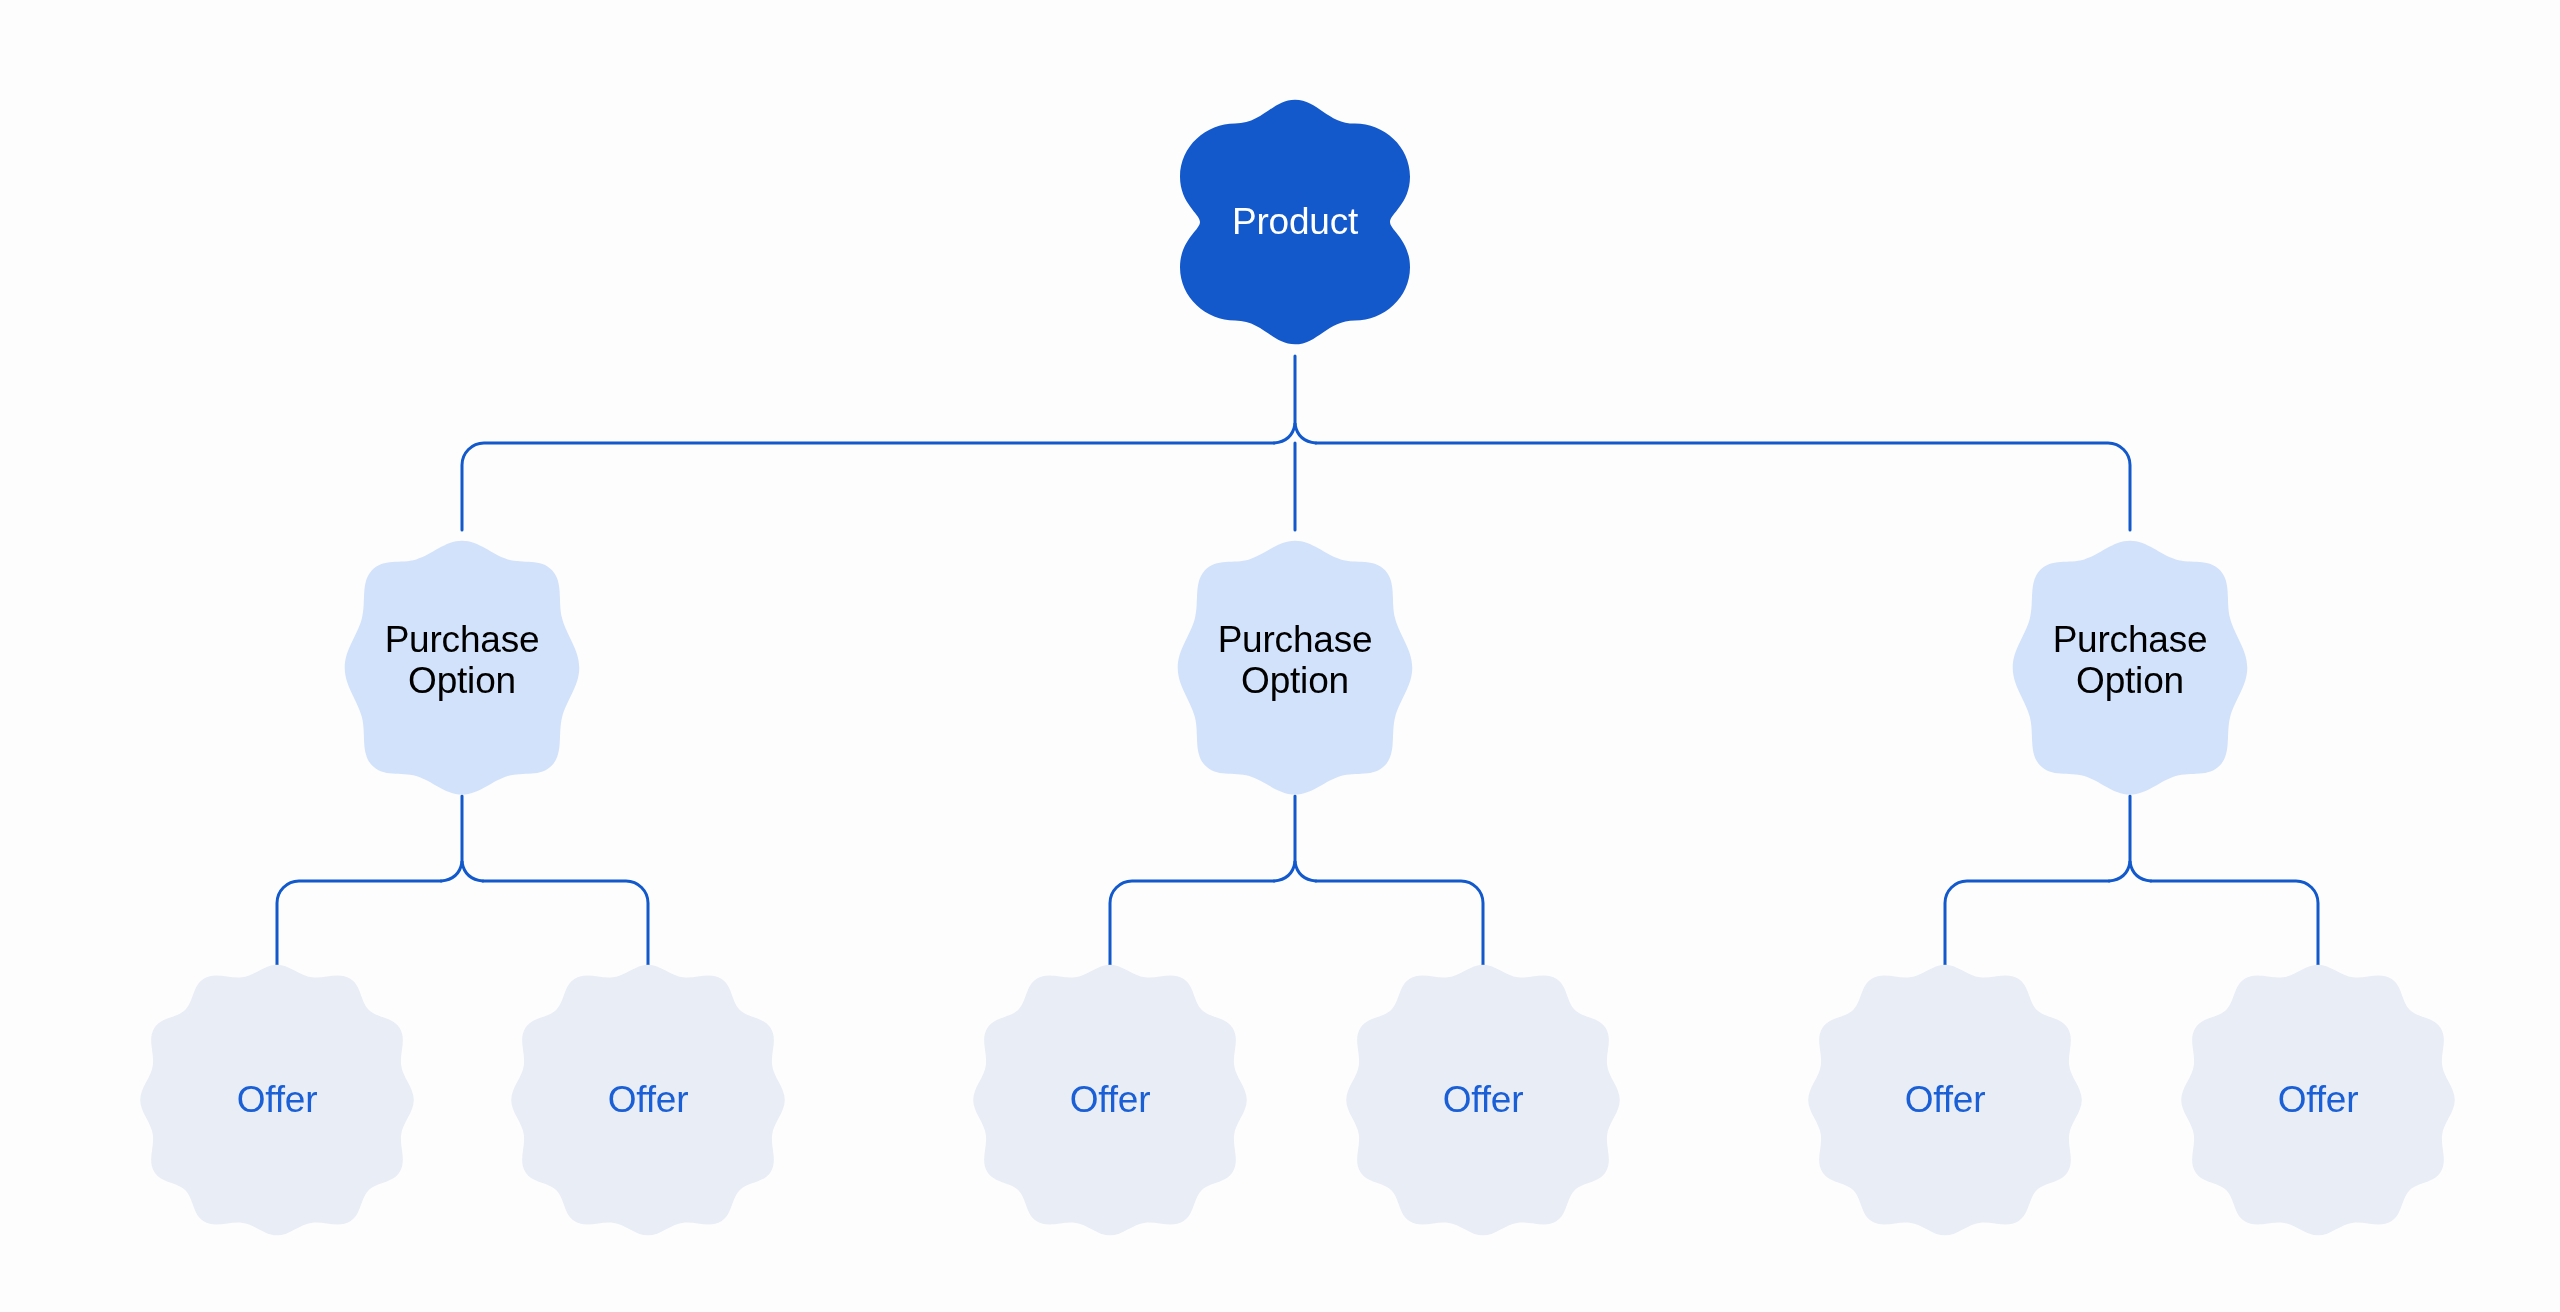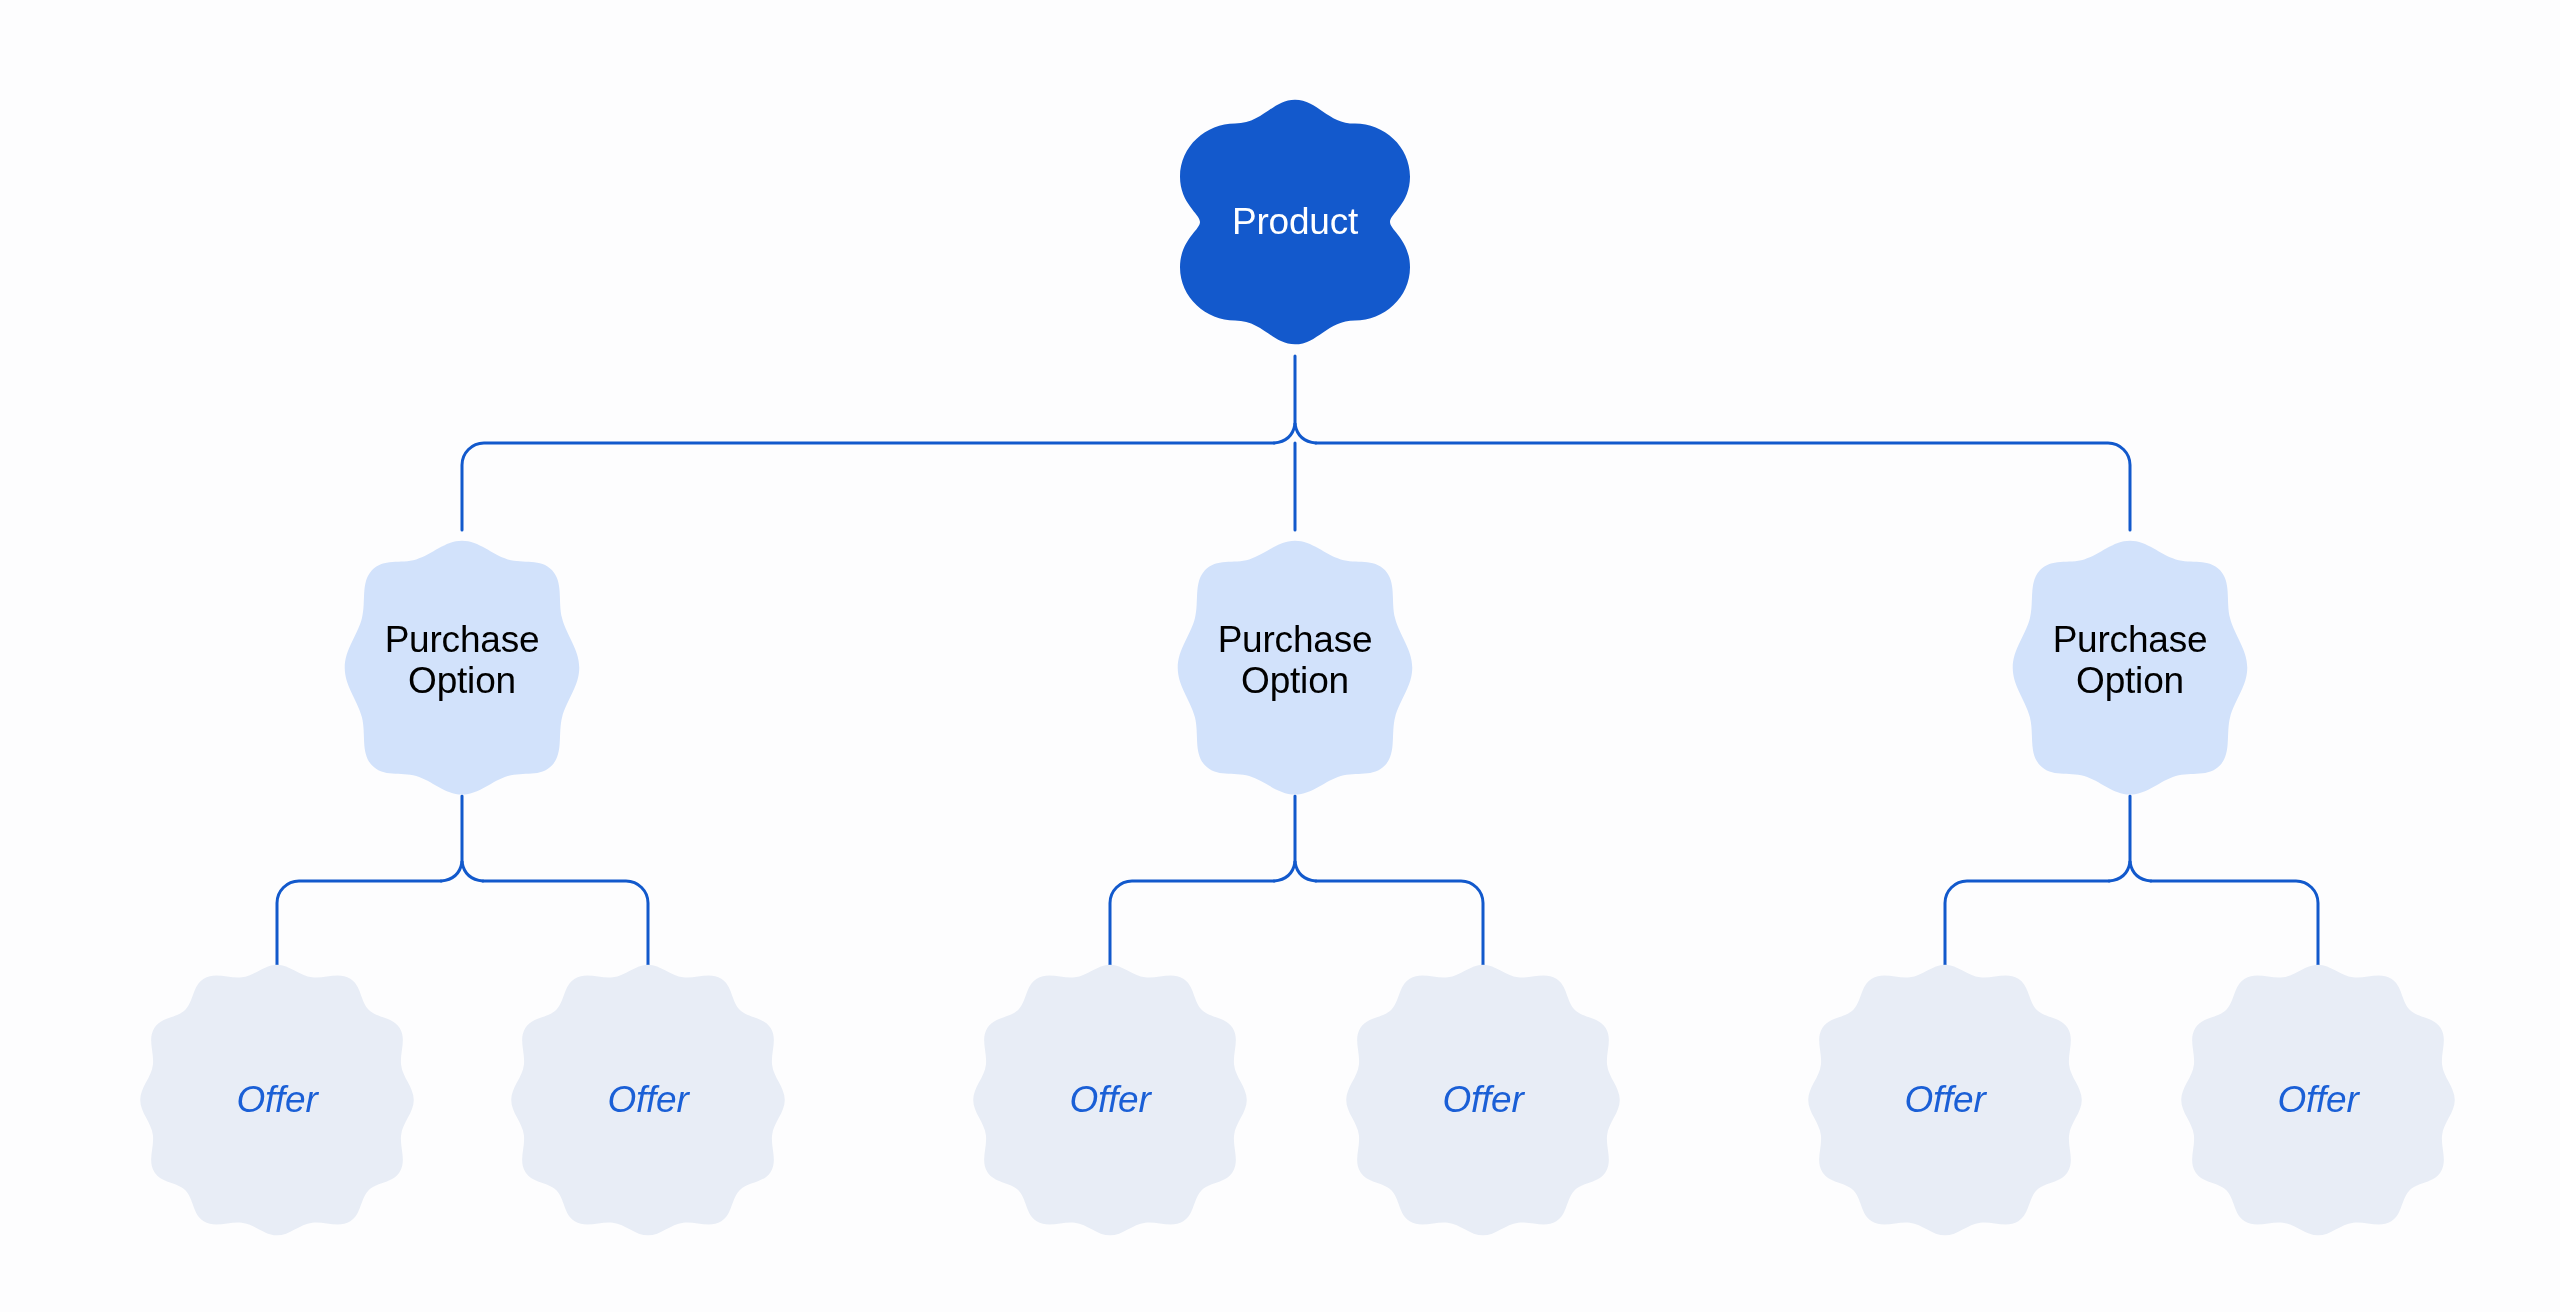--- a/index.html
+++ b/index.html
@@ -16,21 +16,21 @@
   .node .glyph{position:absolute;left:0;top:0;width:100%;height:100%;}
   .node .label{
     position:relative;z-index:2;
     line-height:1.12;
     letter-spacing:-0.2px;
     white-space:pre-line;
     font-weight:400;
   }
   .n-root .label{color:#ffffff;font-size:37px;}
   .n-mid  .label{color:#000000;font-size:37px;}
-  .n-leaf .label{color:#1a5fd6;font-size:37px;font-style:italic;}
+  .n-leaf .label{color:#1a5fd6;font-size:37px;}
 </style>
 </head>
 <body>
 
 <div id="stage">
 
   <svg id="wires" viewBox="0 0 2560 1312" width="2560" height="1312" xmlns="http://www.w3.org/2000/svg">
     <g fill="none" stroke="#1259cc" stroke-width="3" stroke-linecap="round" stroke-linejoin="round">
 
       <path d="M1295,356 L1295,424"></path>

